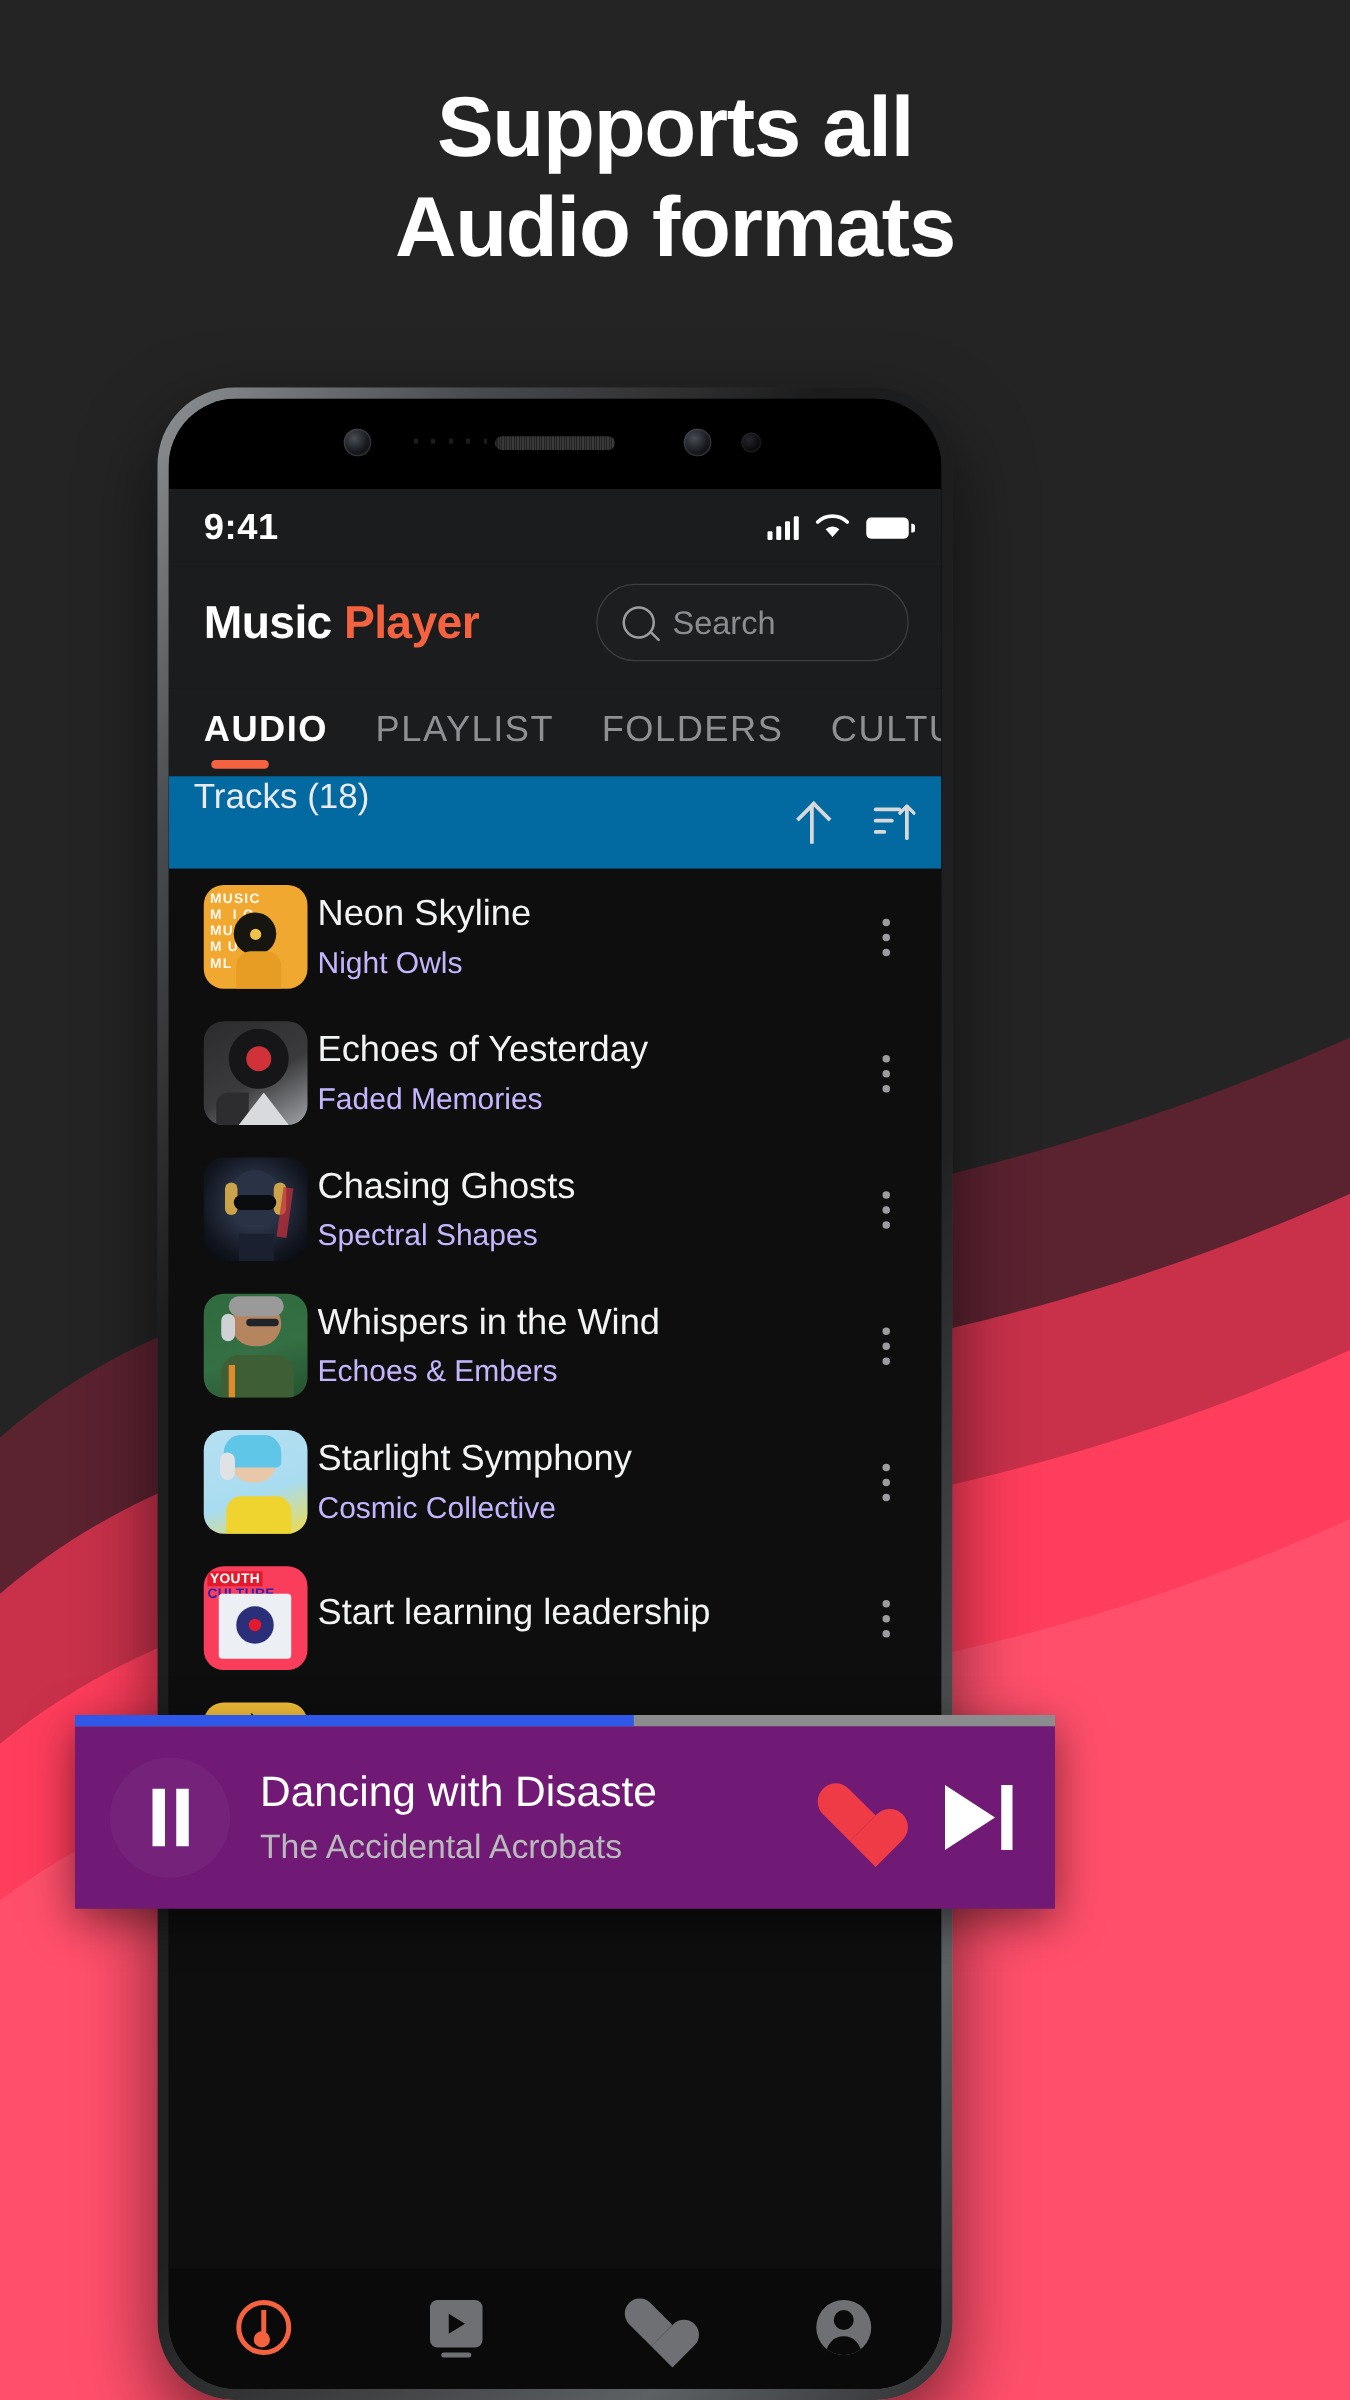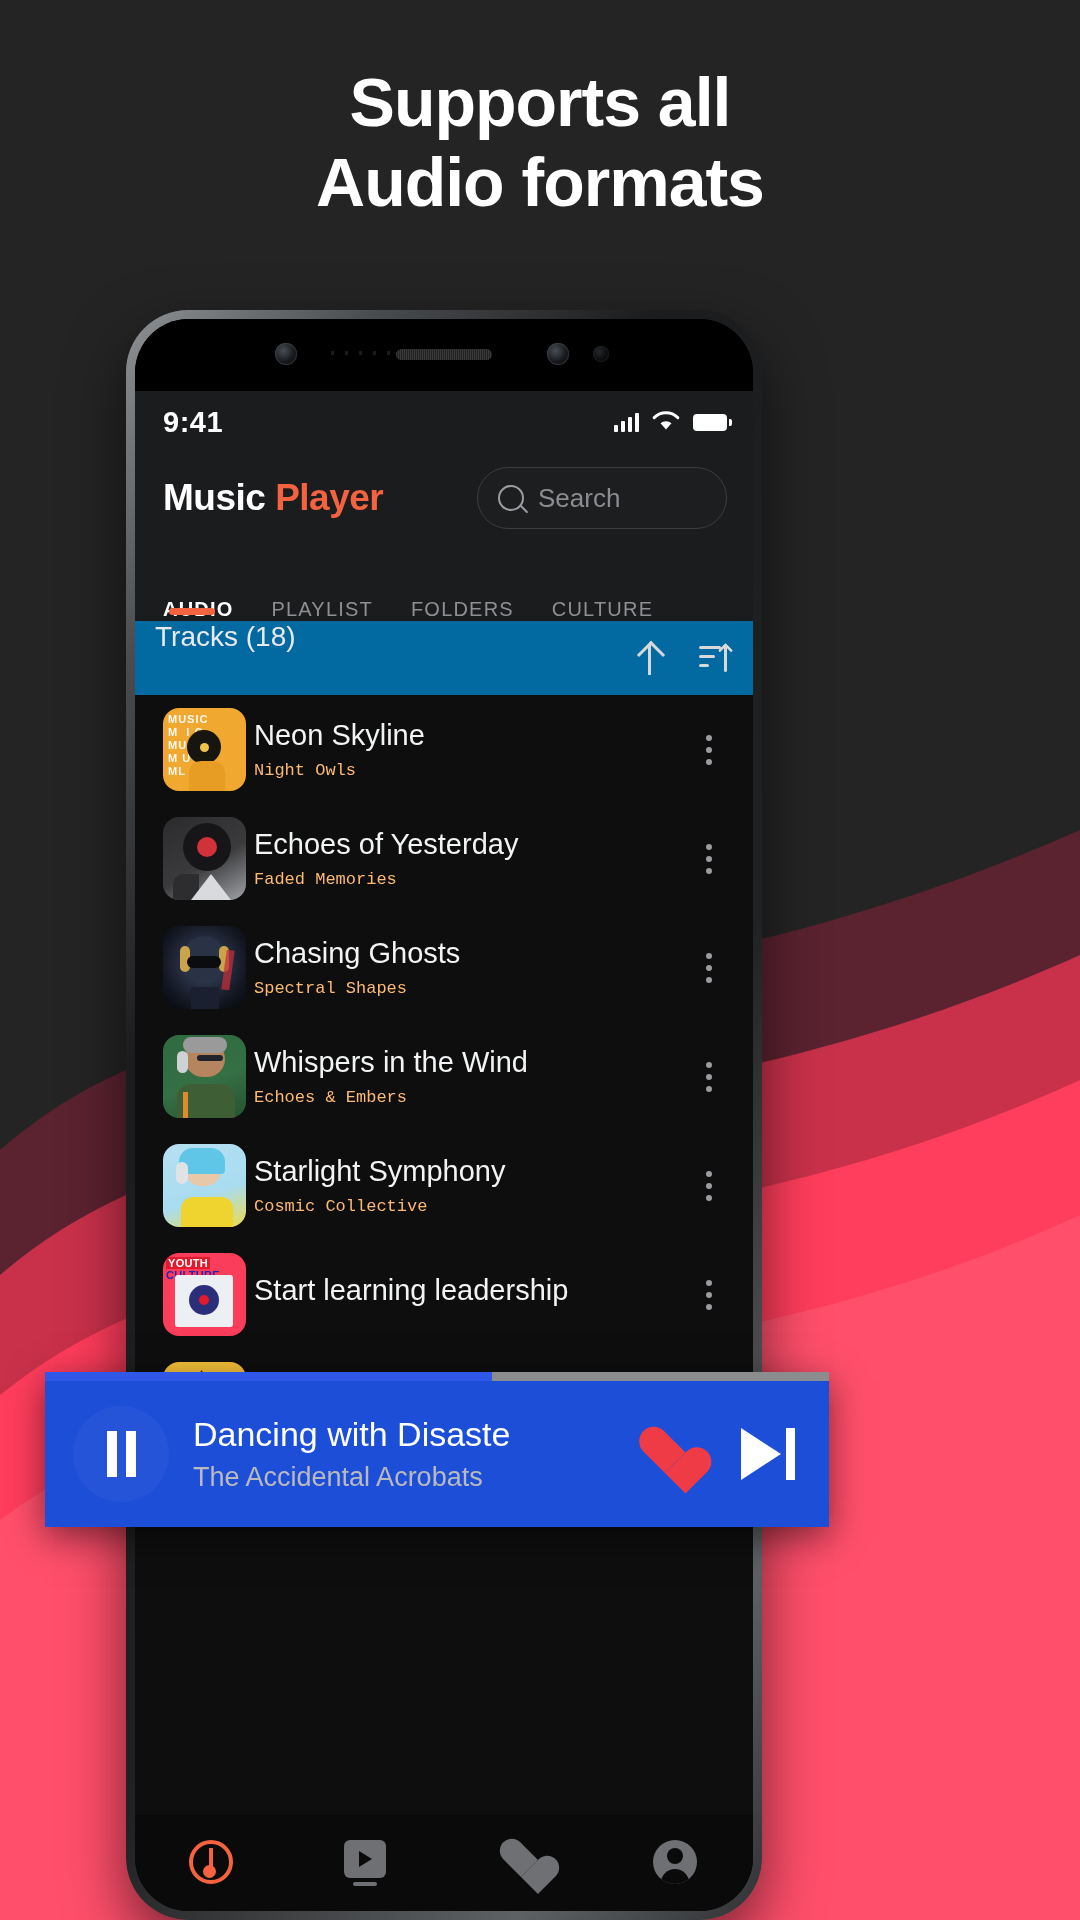--- a/index.html
+++ b/index.html
@@ -76,21 +76,21 @@
     display:flex; align-items:center; gap:14px;
     width:250px; height:62px; border-radius:34px;
     border:1.5px solid #3c3e41; padding:0 20px; background:#1d1e20;
   }
   .search-ph { color:#8b8d90; font-size:26px; }
   .mag { width:26px; height:26px; border:2.4px solid #9b9da0; border-radius:50%; position:relative; flex:none; }
   .mag:after { content:""; position:absolute; width:2.4px; height:10px; background:#9b9da0; right:-3px; bottom:-5px; transform:rotate(-45deg); border-radius:2px;}
 
   
   .tabs { background:#1b1c1e; display:flex; align-items:flex-end; gap:38px; padding:0 0 0 28px; height:70px; overflow:hidden; }
-  .tab { font-size:20px; color:#8e9093; letter-spacing:1.2px; position:relative; white-space:nowrap; }
+  .tab { font-size:29px; color:#8e9093; letter-spacing:1.2px; padding-bottom:20px; position:relative; white-space:nowrap; }
   .tab.active { color:#ffffff; font-weight:bold; }
   .tab.active:after { content:""; position:absolute; left:6px; bottom:6px; width:46px; height:7px; border-radius:4px; background:#f4623f; }
 
   
   .tracks-head { height:74px; display:flex; justify-content:space-between; padding:0 20px; background:#0369a1; }
   .tracks-title { color:#e9eaec; font-size:28px; }
   .th-icons { display:flex; align-items:center; gap:34px; }
   .ico-arrow-up { width:30px; height:34px; position:relative; }
   .ico-arrow-up:before { content:""; position:absolute; left:13px; top:4px; width:3px; height:30px; background:#d6d8da; }
   .ico-arrow-up:after { content:""; position:absolute; left:6px; top:4px; width:17px; height:17px;
@@ -103,28 +103,28 @@
   .ico-sort .up { left:25px; top:1px; width:3px; height:28px; }
   .ico-sort .uph { left:21px; top:2px; width:11px; height:11px; background:none;
       border-left:3px solid #d6d8da; border-top:3px solid #d6d8da; transform:rotate(45deg); }
 
   
   .list { background:#0e0e0e; }
   .trow { display:flex; align-items:center; padding:13px 24px 13px 28px; }
   .art { width:83px; height:83px; border-radius:16px; flex:none; overflow:hidden; position:relative; }
   .meta { flex:1; padding-left:8px; min-width:0; }
   .t-title { color:#f2f3f4; font-size:29px; margin-bottom:9px; white-space:nowrap; overflow:hidden; }
-  .t-sub { color:#fdba74; font-size:17px; white-space:nowrap; overflow:hidden;font-family:Liberation Mono, monospace; }
+  .t-sub { color:#c4b5fd; font-size:24px; white-space:nowrap; overflow:hidden; }
   .kebab { width:40px; display:flex; flex-direction:column; align-items:center; gap:6px; flex:none; }
   .kebab i { width:6px; height:6px; border-radius:50%; background:#9a9c9f; display:block; }
 
   
   .miniplayer {
-    position:absolute; z-index:30; left:45px; top:1372px; width:784px; height:155px;
-    background:#1d4ed8; box-shadow:0 10px 34px rgba(0,0,0,.5);
+    position:absolute; z-index:30; left:60px; top:1372px; width:784px; height:155px;
+    background:#701a75; box-shadow:0 10px 34px rgba(0,0,0,.5);
   }
   .progress { height:9px; width:100%; background:#8b8c8e; }
   .progress .fill { height:100%; background:#2f58e8; }
   .mp-body { display:flex; align-items:center; height:146px; padding:0 34px 0 28px; gap:0; }
   .pausebtn { width:96px; height:96px; border-radius:50%; background:rgba(255,255,255,.04);
               display:flex; align-items:center; justify-content:center; gap:9px; flex:none; }
   .pausebtn i { width:10px; height:46px; background:#ffffff; display:block; }
   .mp-meta { flex:1; padding-left:24px; min-width:0; }
   .mp-title { color:#ffffff; font-size:34px; margin-bottom:8px; white-space:nowrap; overflow:hidden; }
   .mp-sub { color:#b9babc; font-size:27px; white-space:nowrap; overflow:hidden; }

